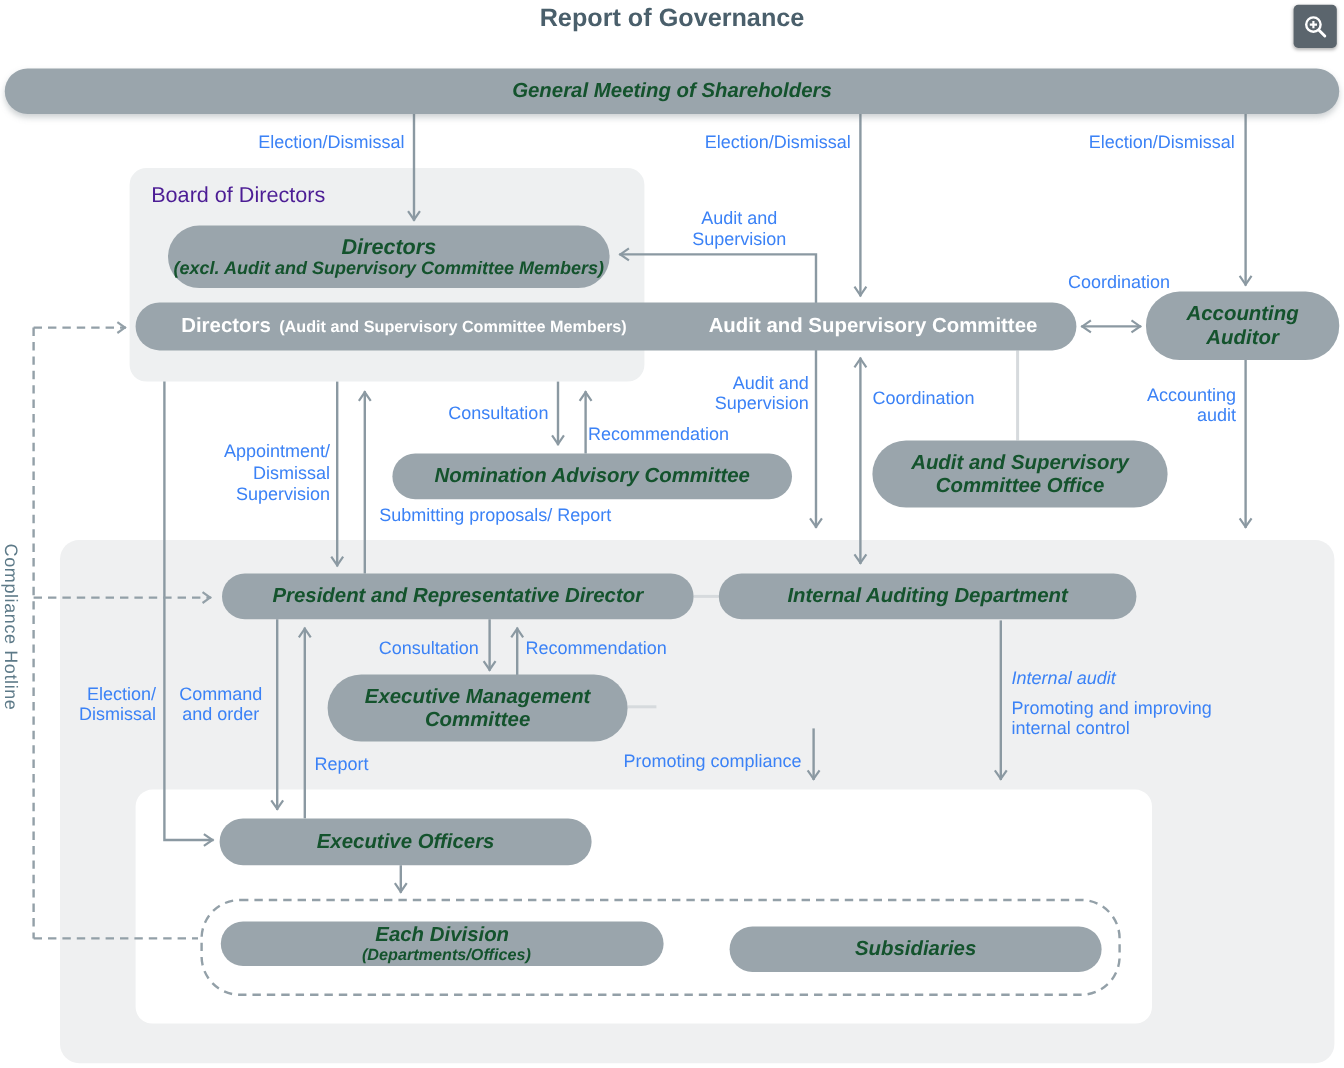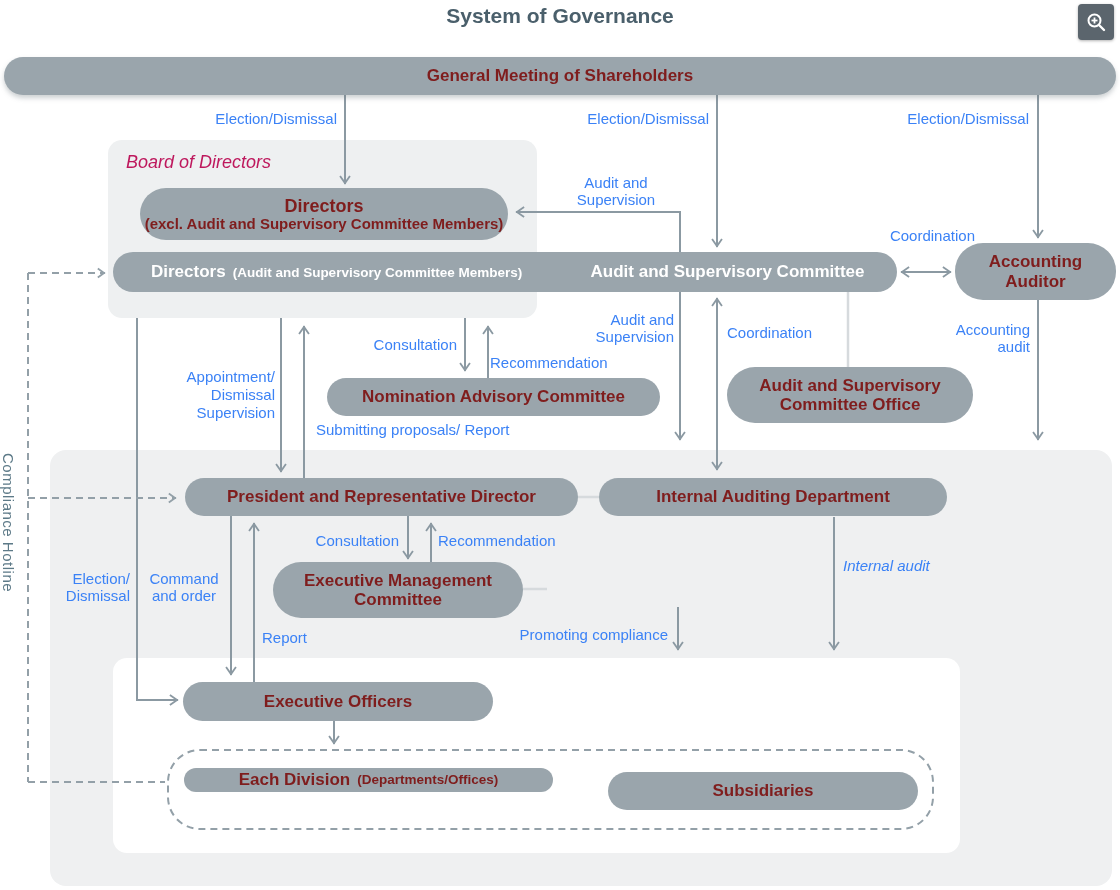--- a/index.html
+++ b/index.html
@@ -3,23 +3,23 @@
 <meta charset="utf-8">
 <style>
   html,body{margin:0;padding:0;background:#ffffff;}
   body{font-family:"Liberation Sans", sans-serif;}
   #stage{position:relative;width:1120px;height:890px;background:#ffffff;overflow:hidden;}
 
   .box{position:absolute;border-radius:14px;}
   .box.light{background:#eef0f1;}
   .box.white{background:#ffffff;}
 
-  .pill{position:absolute;background:#9aa5ac;color:#7f1d1d;font-weight:bold;
+  .pill{position:absolute;background:#9aa5ac;color:#14532d;font-weight:bold;
         display:flex;flex-direction:column;align-items:center;justify-content:center;
-        text-align:center;line-height:1.12;z-index:4;}
+        text-align:center;line-height:1.12;z-index:4;font-style:italic;}
   .pill .main{font-size:17px;}
   .pill .sub{font-size:15px;}
 
   .lbl{position:absolute;color:#3b82f6;font-size:15px;line-height:17px;
        white-space:pre-line;z-index:5;}
   .lbl.r{text-align:right;}
   .lbl.c{text-align:center;}
 
   #connectors{position:absolute;left:0;top:0;z-index:3;}
   .boxlayer{z-index:1}
@@ -28,35 +28,35 @@
   #title{position:absolute;left:0;top:4px;width:1120px;text-align:center;
          font-size:21px;font-weight:bold;color:#4a5f6b;z-index:6;}
 
   #zoom-btn{position:absolute;left:1078px;top:4px;width:36px;height:36px;border-radius:4px;
             background:#5b656d;display:flex;align-items:center;justify-content:center;
             box-shadow:0 1px 3px rgba(0,0,0,.3);z-index:7;cursor:pointer;}
 
   #gm-bar{left:4px;top:57px;width:1112px;height:38px;border-radius:19px;
           box-shadow:0 3px 5px rgba(110,120,126,.35);}
 
-  #board-label{position:absolute;left:126px;top:152px;font-size:18px;color:#be185d;z-index:5;font-style:italic;}
+  #board-label{position:absolute;left:126px;top:152px;font-size:18px;color:#4c1d95;z-index:5;}
 
   #long-bar{position:absolute;left:113px;top:252px;width:784px;height:40px;border-radius:20px;
             background:#9aa5ac;z-index:4;}
   #long-bar .seg{position:absolute;top:0;height:40px;display:flex;align-items:center;
                  color:#fff;font-weight:bold;}
   #vtext{position:absolute;left:0px;top:453px;writing-mode:vertical-rl;
          color:#5d7a88;font-size:15px;letter-spacing:.5px;z-index:5;}
 </style>
 </head>
 <body>
 
 <div id="stage">
 
-  <div id="title">System of Governance</div>
+  <div id="title">Report of Governance</div>
 
   <div id="zoom-btn">
     <svg width="22" height="22" viewBox="0 0 22 22">
       <circle cx="9.5" cy="9.5" r="6" fill="none" stroke="#ffffff" stroke-width="2"></circle>
       <line x1="14" y1="14" x2="19" y2="19" stroke="#ffffff" stroke-width="2.4" stroke-linecap="round"></line>
       <line x1="6.5" y1="9.5" x2="12.5" y2="9.5" stroke="#ffffff" stroke-width="1.8"></line>
       <line x1="9.5" y1="6.5" x2="9.5" y2="12.5" stroke="#ffffff" stroke-width="1.8"></line>
     </svg>
   </div>
 
@@ -166,21 +166,21 @@
   <div class="pill" style="left:273px;top:562px;width:250px;height:56px;border-radius:28px;">
     <span class="main" style="white-space:pre-line;">Executive Management
 Committee</span>
   </div>
 
 
   <div class="pill" style="left:183px;top:682px;width:310px;height:39px;border-radius:20px;">
     <span class="main">Executive Officers</span>
   </div>
 
-  <div class="pill" style="left:184px;top:768px;width:369px;height:24px;border-radius:19px;flex-direction:row;">
+  <div class="pill" style="left:184px;top:768px;width:369px;height:37px;border-radius:19px;flex-direction:column;">
     <span class="main">Each Division</span>
     <span class="sub" style="font-size:13.5px;margin-left:7px;">(Departments/Offices)</span>
   </div>
 
   <div class="pill" style="left:608px;top:772px;width:310px;height:38px;border-radius:19px;text-align:center;">
     <span class="main">Subsidiaries</span>
   </div>
 
   <div class="lbl r" style="right:783px;top:110px;width:200px;">Election/Dismissal</div>
   <div class="lbl r" style="right:411px;top:110px;width:200px;">Election/Dismissal</div>
@@ -220,14 +220,16 @@
   <div class="lbl r" style="right:721px;top:532px;width:120px;">Consultation</div>
 
   <div class="lbl" style="left:438px;top:532px;">Recommendation</div>
 
   <div class="lbl" style="left:262px;top:629px;">Report</div>
 
   <div class="lbl r" style="right:452px;top:626px;width:200px;">Promoting compliance</div>
 
   <div class="lbl" style="left:843px;top:557px;font-style:italic;">Internal audit</div>
 
+  <div class="lbl" style="left:843px;top:582px;">Promoting and improving
+internal control</div>
 
 </div>
 
 </body></html>

